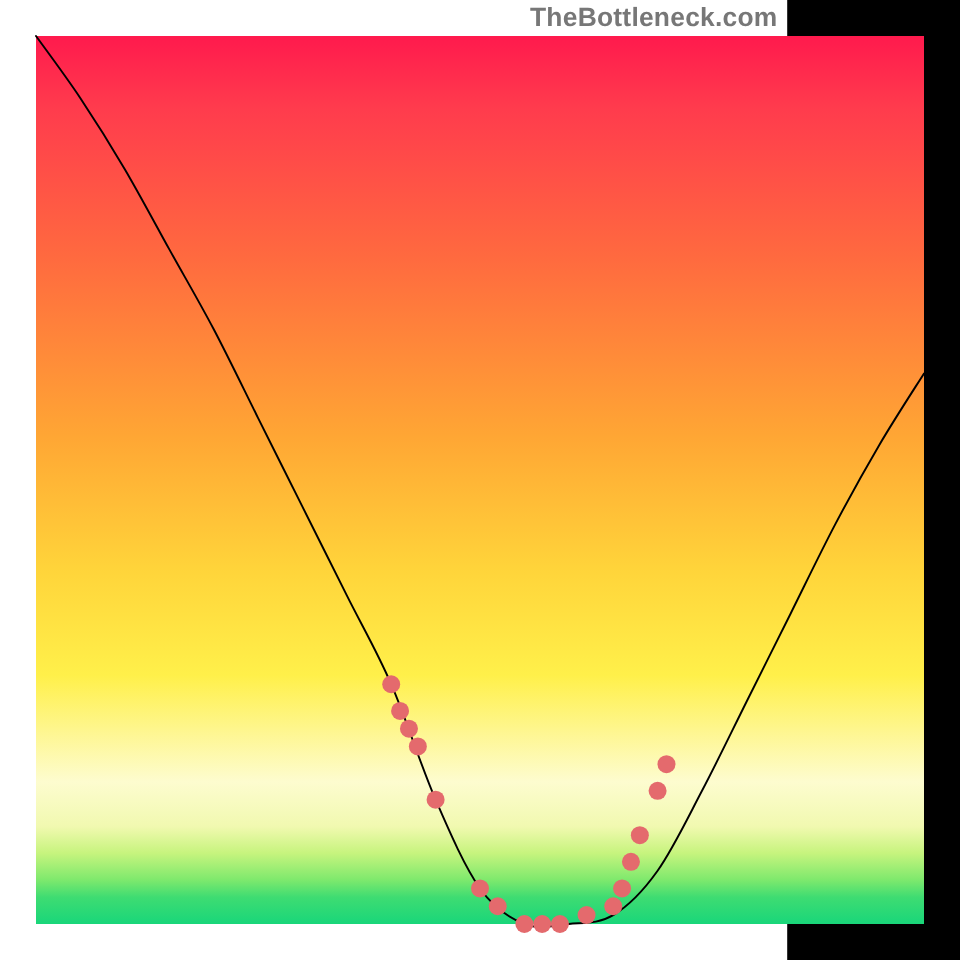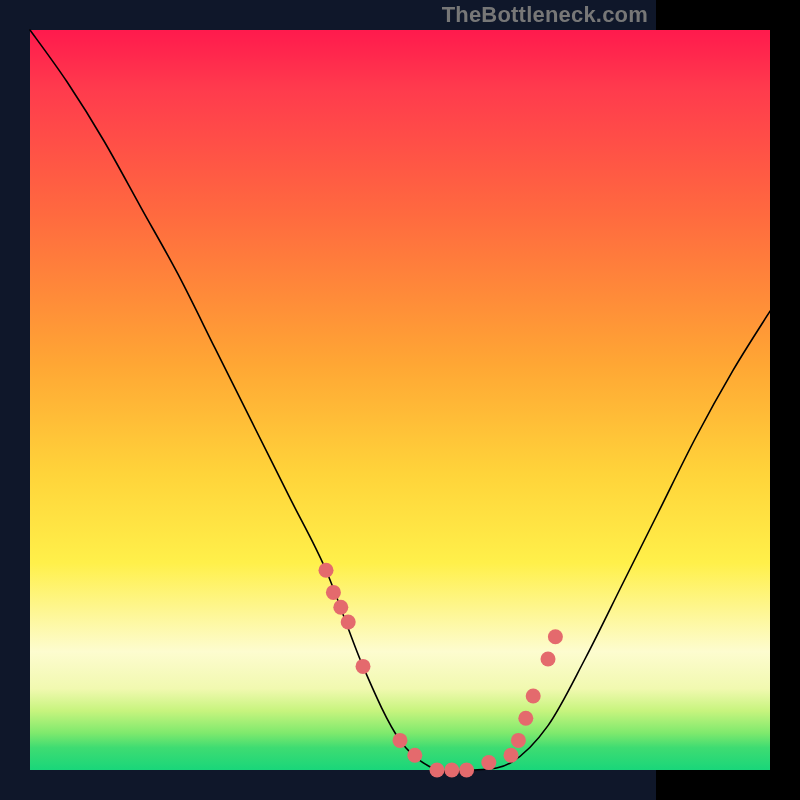--- a/index.html
+++ b/index.html
@@ -10,21 +10,21 @@
     background: #000;
     overflow: hidden;
     font-family: Arial, Helvetica, sans-serif;
   }
   .frame {
     position: absolute;
     left: 0;
     top: 0;
     width: 656px;
     height: 800px;
-    background: #0f172a;
+    background: #ffffff;
   }
   .watermark {
     position: absolute;
     top: 2px;
     right: 8px;
     font-size: 22px;
     font-weight: 600;
     color: #777;
     letter-spacing: 0.2px;
     user-select: none;

